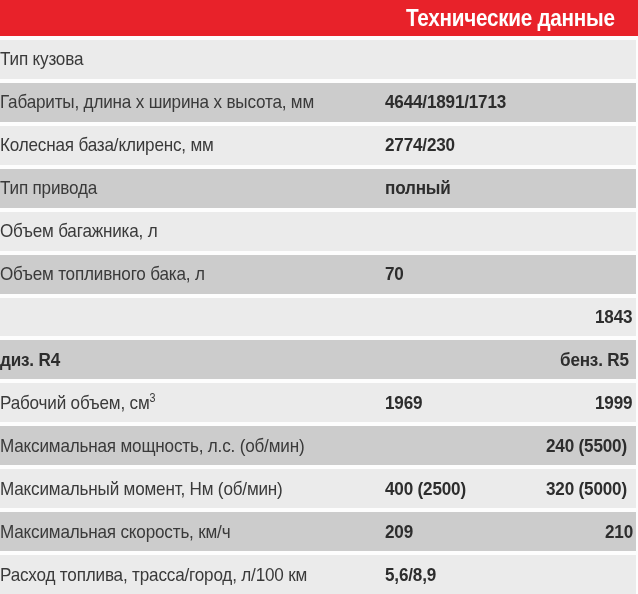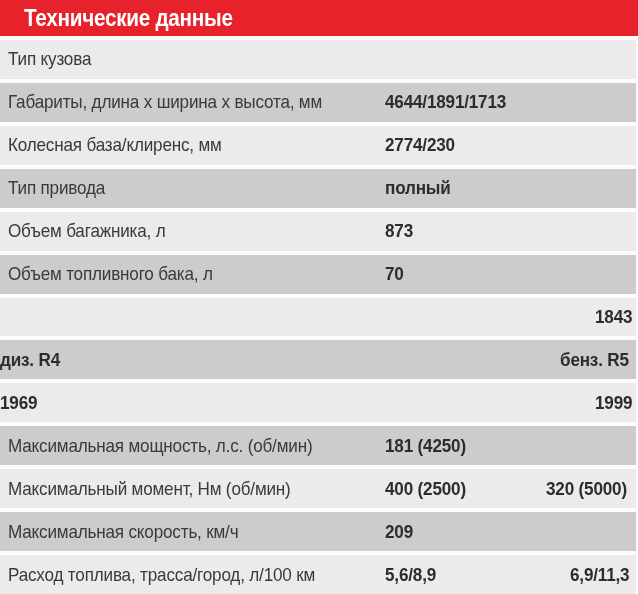--- a/index.html
+++ b/index.html
@@ -13,20 +13,21 @@
     background: var(--page-bg, #fdfdfd);
     overflow: hidden;
   }
 
   .header {
     height: 36px;
     background: var(--accent-red, #e8222a);
     display: flex;
     align-items: center;
     padding-left: 24px;
+    justify-content: flex-end;
   }
   .header .tx {
     color: var(--header-text, #ffffff);
     font-size: 23px;
     font-weight: 700;
     letter-spacing: -0.3px;
   }
 
   .tx {
     display: inline-block;
@@ -44,21 +45,21 @@
     flex: 1;
     margin-top: 4px;
     margin-right: 2px;
     display: flex;
     align-items: center;
   }
   .row:nth-child(odd) { background: var(--row-light, #ebebeb); }
   .row:nth-child(even) { background: var(--row-dark, #cccccc); }
 
   .cell { overflow: visible; }
-  .c-label { flex: 0 0 385px; padding-left: 8px; }
+  .c-label { flex: 0 0 385px; }
   .c-v1 { flex: 0 0 158px; }
   .c-v2 { flex: 1; text-align: right; }
 
   .c-label .tx {
     font-size: 19px;
     color: var(--text, #3a3a3a);
     letter-spacing: -0.2px;
   }
   .c-v1 .tx, .c-v2 .tx {
     font-size: 19px;
@@ -101,62 +102,62 @@
     </div>
 
     <div class="row">
       <div class="cell c-label"><span class="tx">Тип привода</span></div>
       <div class="cell c-v1"><span class="tx">полный</span></div>
       <div class="cell c-v2"><span class="tx"></span></div>
     </div>
 
     <div class="row">
       <div class="cell c-label"><span class="tx">Объем багажника, л</span></div>
-      <div class="cell c-v1"><span class="tx">873</span></div>
       <div class="cell c-v2"><span class="tx"></span></div>
     </div>
 
     <div class="row">
       <div class="cell c-label"><span class="tx">Объем топливного бака, л</span></div>
       <div class="cell c-v1"><span class="tx">70</span></div>
       <div class="cell c-v2"><span class="tx"></span></div>
     </div>
 
     <div class="row">
       <div class="cell c-v2"><span class="tx">1843</span></div>
     </div>
 
 
     <div class="row">
       <div class="cell c-v1"><span class="tx">диз. R4</span></div>
       <div class="cell c-v2"><span class="tx">бенз. R5</span></div>
     </div>
 
     <div class="row">
+      <div class="cell c-label"><span class="tx"><span>Рабочий объем, см</span><sup>3</sup></span></div>
       <div class="cell c-v1"><span class="tx">1969</span></div>
       <div class="cell c-v2"><span class="tx">1999</span></div>
     </div>
 
     <div class="row">
       <div class="cell c-label"><span class="tx">Максимальная мощность, л.с. (об/мин)</span></div>
-      <div class="cell c-v1"><span class="tx">181 (4250)</span></div>
+      <div class="cell c-v2"><span class="tx">240 (5500)</span></div>
     </div>
 
     <div class="row">
       <div class="cell c-label"><span class="tx">Максимальный момент, Нм (об/мин)</span></div>
       <div class="cell c-v1"><span class="tx">400 (2500)</span></div>
       <div class="cell c-v2"><span class="tx">320 (5000)</span></div>
     </div>
 
     <div class="row">
       <div class="cell c-label"><span class="tx">Максимальная скорость, км/ч</span></div>
       <div class="cell c-v1"><span class="tx">209</span></div>
+      <div class="cell c-v2"><span class="tx">210</span></div>
     </div>
 
 
     <div class="row">
       <div class="cell c-label"><span class="tx">Расход топлива, трасса/город, л/100 км</span></div>
       <div class="cell c-v1"><span class="tx">5,6/8,9</span></div>
-      <div class="cell c-v2"><span class="tx">6,9/11,3</span></div>
     </div>
 
   </div>
 </div>
 
 </body></html>

